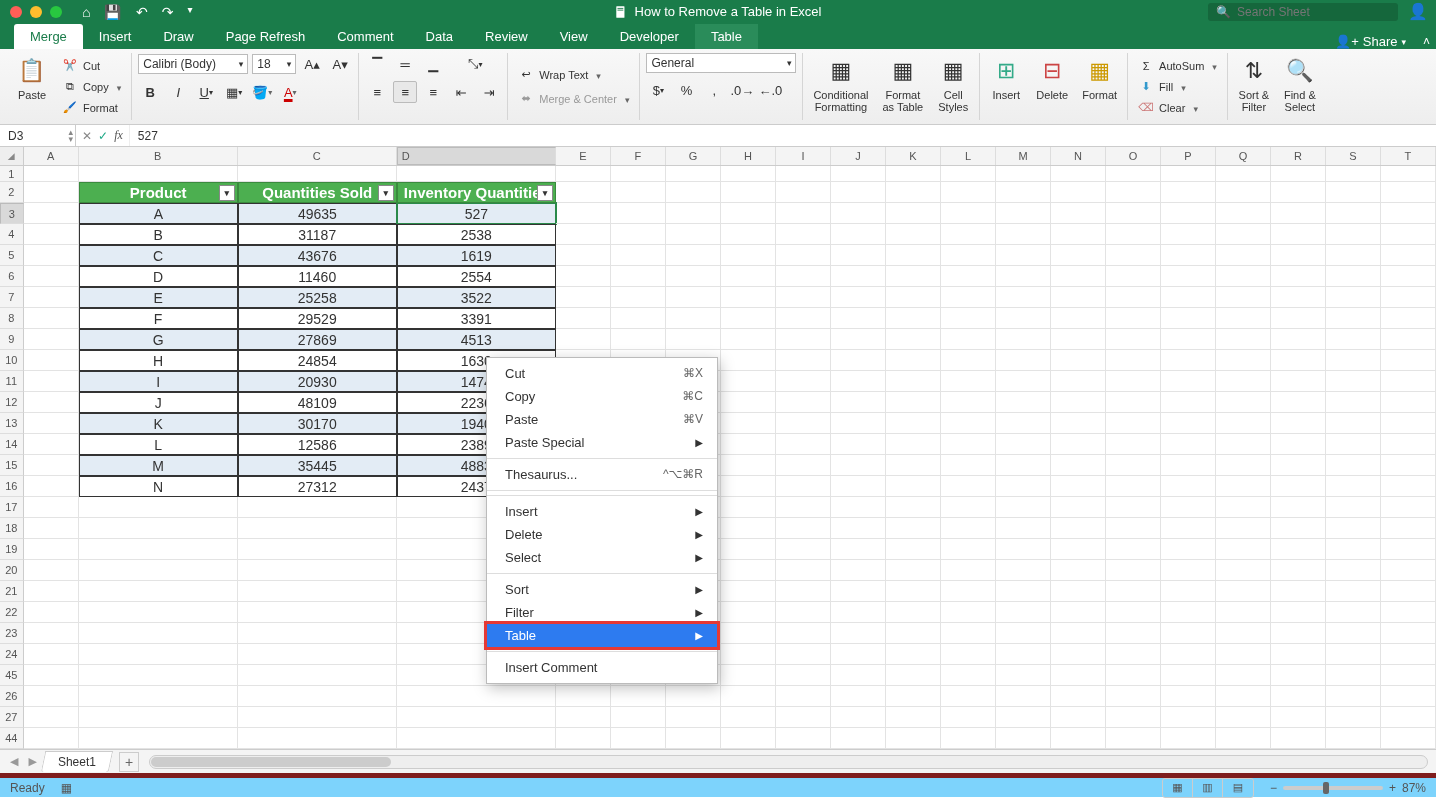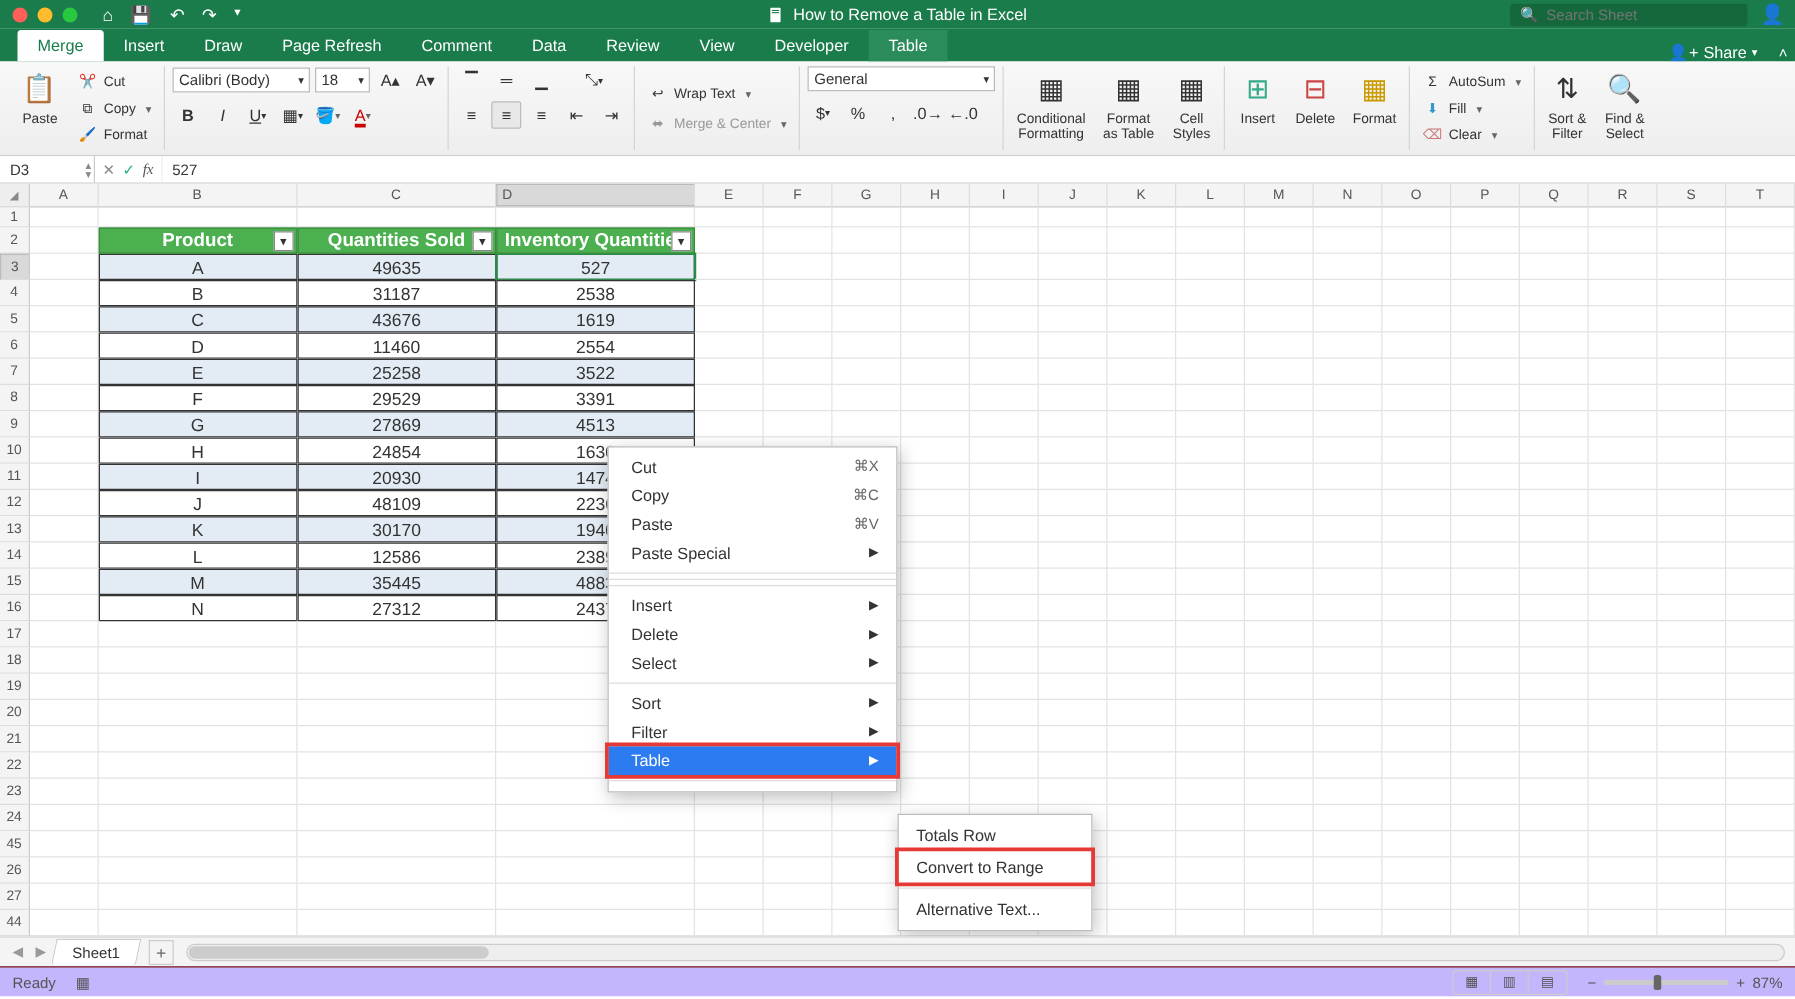--- a/index.html
+++ b/index.html
@@ -84,21 +84,21 @@
 
 .sheetbar{height:24px;border-top:1px solid #ccc;background:#f4f4f4;display:flex;align-items:center;padding-left:6px;gap:2px}
 .sheetnav{color:#999;font-size:11px;padding:0 4px;cursor:pointer}
 .sheettab{background:#fff;border:1px solid #ccc;border-bottom:0;padding:3px 14px;font-size:12px;border-radius:0 0 3px 3px;transform:skewX(-12deg)}
 .sheettab span{display:inline-block;transform:skewX(12deg)}
 .addsheet{width:20px;height:20px;border:1px solid #ccc;display:flex;align-items:center;justify-content:center;margin-left:6px;font-size:14px;color:#666}
 .hscroll{flex:1;margin:0 8px;height:14px;background:#eee;border:1px solid #ccc;border-radius:7px;position:relative}
 .hscroll .thumb{position:absolute;left:1px;top:1px;height:10px;width:240px;background:#ccc;border-radius:5px}
 
 
-.status{height:24px;background:#c4b5fd;border-top:1px solid #7f1d1d;display:flex;align-items:center;padding:0 10px;font-size:12px;color:#555;gap:16px}
+.status{height:24px;background:#7dd3fc;border-top:5px solid #7f1d1d;display:flex;align-items:center;padding:0 10px;font-size:12px;color:#555;gap:16px}
 .status .spacer{flex:1}
 .view-btns{display:flex;border:1px solid #ccc;border-radius:3px;overflow:hidden}
 .view-btns span{width:30px;height:18px;display:flex;align-items:center;justify-content:center;border-right:1px solid #ccc;font-size:11px}
 .view-btns span:last-child{border-right:0}
 .zoom{display:flex;align-items:center;gap:6px}
 .slider{width:100px;height:4px;background:#ccc;border-radius:2px;position:relative}
 .slider .knob{position:absolute;left:40%;top:-4px;width:6px;height:12px;background:#666;border-radius:2px}
 
 .carrot::after{content:"▾";font-size:9px;margin-left:3px;color:#666}
 svg{pointer-events:none}
@@ -1005,20 +1005,24 @@
       </div>
       <div class="ctx-item">
         <span>Paste</span>
         <span class="sc">⌘V</span>
       </div>
       <div class="ctx-item">
         <span>Paste Special</span>
         <span class="sub-arrow">▶</span>
       </div>
       <div class="ctx-sep"></div>
+      <div class="ctx-item">
+        <span>Thesaurus...</span>
+        <span class="sc">^⌥⌘R</span>
+      </div>
       <div class="ctx-sep"></div>
       <div class="ctx-sep"></div>
       <div class="ctx-item">
         <span>Insert</span>
         <span class="sub-arrow">▶</span>
       </div>
       <div class="ctx-item">
         <span>Delete</span>
         <span class="sub-arrow">▶</span>
       </div>
@@ -1033,26 +1037,23 @@
       </div>
       <div class="ctx-item">
         <span>Filter</span>
         <span class="sub-arrow">▶</span>
       </div>
       <div class="ctx-item hi red-box">
         <span>Table</span>
         <span class="sub-arrow">▶</span>
       </div>
       <div class="ctx-sep"></div>
-    </div>
-  <div class="submenu" id="submenu">
-      <div class="ctx-item">Totals Row</div>
-      <div class="ctx-item red-box">Convert to Range</div>
-      <div class="ctx-sep"></div>
-      <div class="ctx-item">Alternative Text...</div>
+      <div class="ctx-item">
+        <span>Insert Comment</span>
+      </div>
     </div>
 </div>
 
 <div class="sheetbar">
   <span class="sheetnav">◀</span>
   <span class="sheetnav">▶</span>
   <div class="sheettab"><span>Sheet1</span></div>
   <div class="addsheet">+</div>
   <div class="hscroll">
       <div class="thumb"></div>

